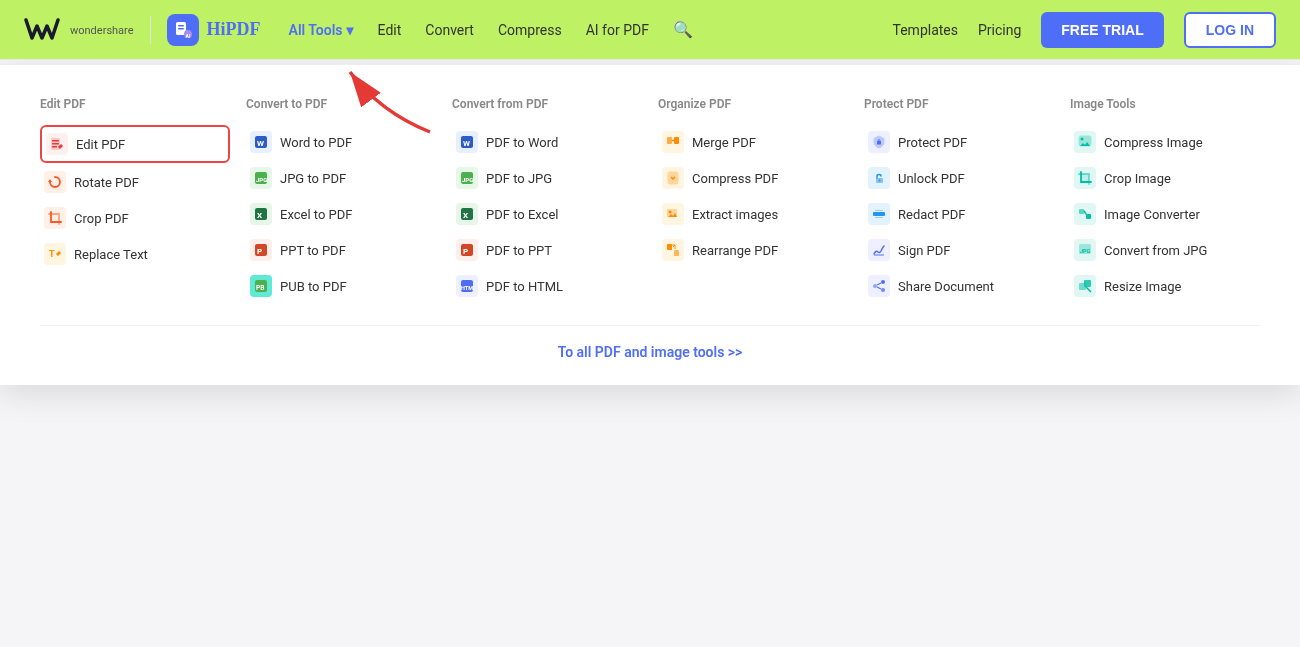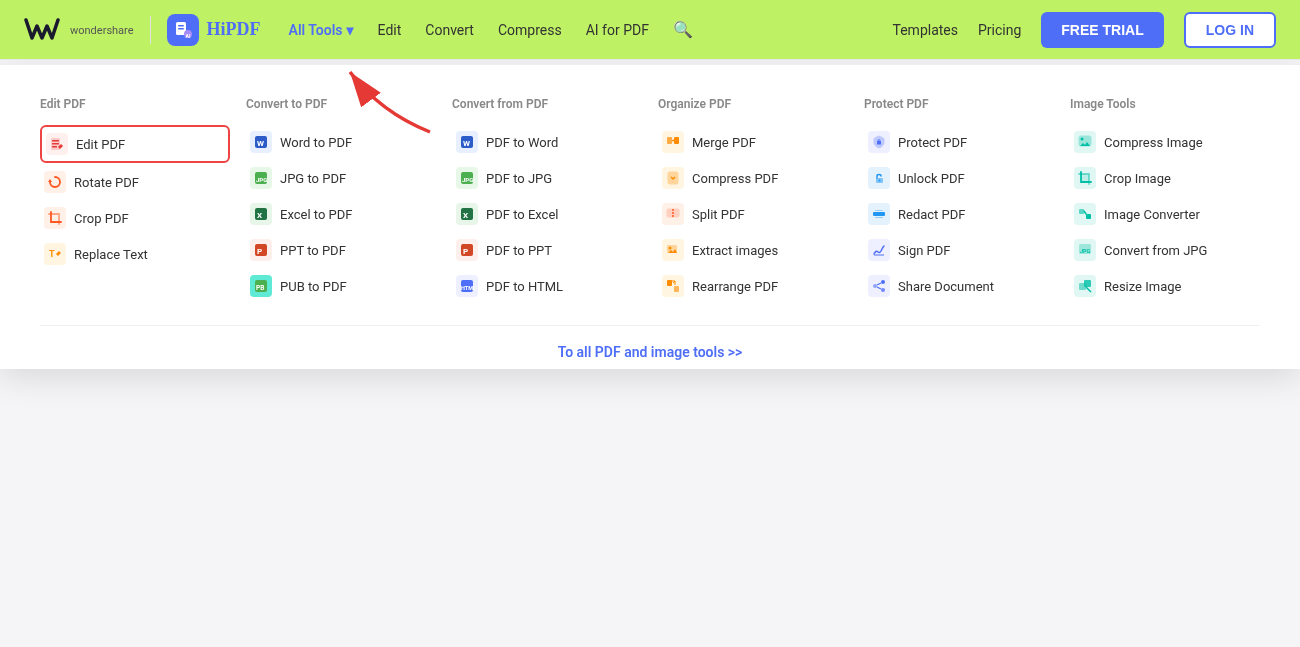--- a/index.html
+++ b/index.html
@@ -35,21 +35,21 @@
     
     .dropdown-overlay {
       position: absolute;
       top: 64px;
       left: 0;
       width: 100%;
       background: #fff;
       box-shadow: 0 8px 32px rgba(0,0,0,0.12);
       border-top: 1px solid #eee;
       z-index: 99;
-      padding: 32px 40px 8px;
+      padding: 32px 40px 24px;
     }
     .dropdown-columns {
       display: grid;
       grid-template-columns: repeat(6, 1fr);
       gap: 0 16px;
     }
     .dropdown-col-header {
       font-size: 12px;
       font-weight: 600;
       color: #888;
@@ -335,29 +335,20 @@
       <div class="dropdown-item">
         <div class="item-icon" style="background:#fff5e0;">
           <svg width="16" height="16" viewBox="0 0 16 16">
               <rect x="3" y="2" width="10" height="12" rx="1.5" fill="#ff8c00" opacity="0.3" stroke="#ff8c00" stroke-width="1"></rect>
               <path d="M6 7 L8 9 L10 7" stroke="#ff8c00" stroke-width="1.5" fill="none"></path>
             </svg>
         </div>
         <span>Compress PDF</span>
       </div>
       <div class="dropdown-item">
-        <div class="item-icon" style="background:#fff0e8;">
-          <svg width="16" height="16" viewBox="0 0 16 16">
-              <rect x="2" y="3" width="12" height="8" rx="1" fill="#ff5722" opacity="0.2" stroke="#ff5722" stroke-width="1"></rect>
-              <path d="M8 3 L8 11" stroke="#ff5722" stroke-width="1.5" stroke-dasharray="2,1"></path>
-            </svg>
-        </div>
-        <span>Split PDF</span>
-      </div>
-      <div class="dropdown-item">
         <div class="item-icon" style="background:#fff5e0;">
           <svg width="16" height="16" viewBox="0 0 16 16">
               <rect x="2" y="3" width="10" height="8" rx="1" fill="#ff8c00" opacity="0.3"></rect>
               <circle cx="5" cy="6" r="1.5" fill="#ff8c00"></circle>
               <path d="M3 11 L6 8 L8 10 L10 7 L12 11 Z" fill="#ff8c00"></path>
             </svg>
         </div>
         <span>Extract images</span>
       </div>
       <div class="dropdown-item">

